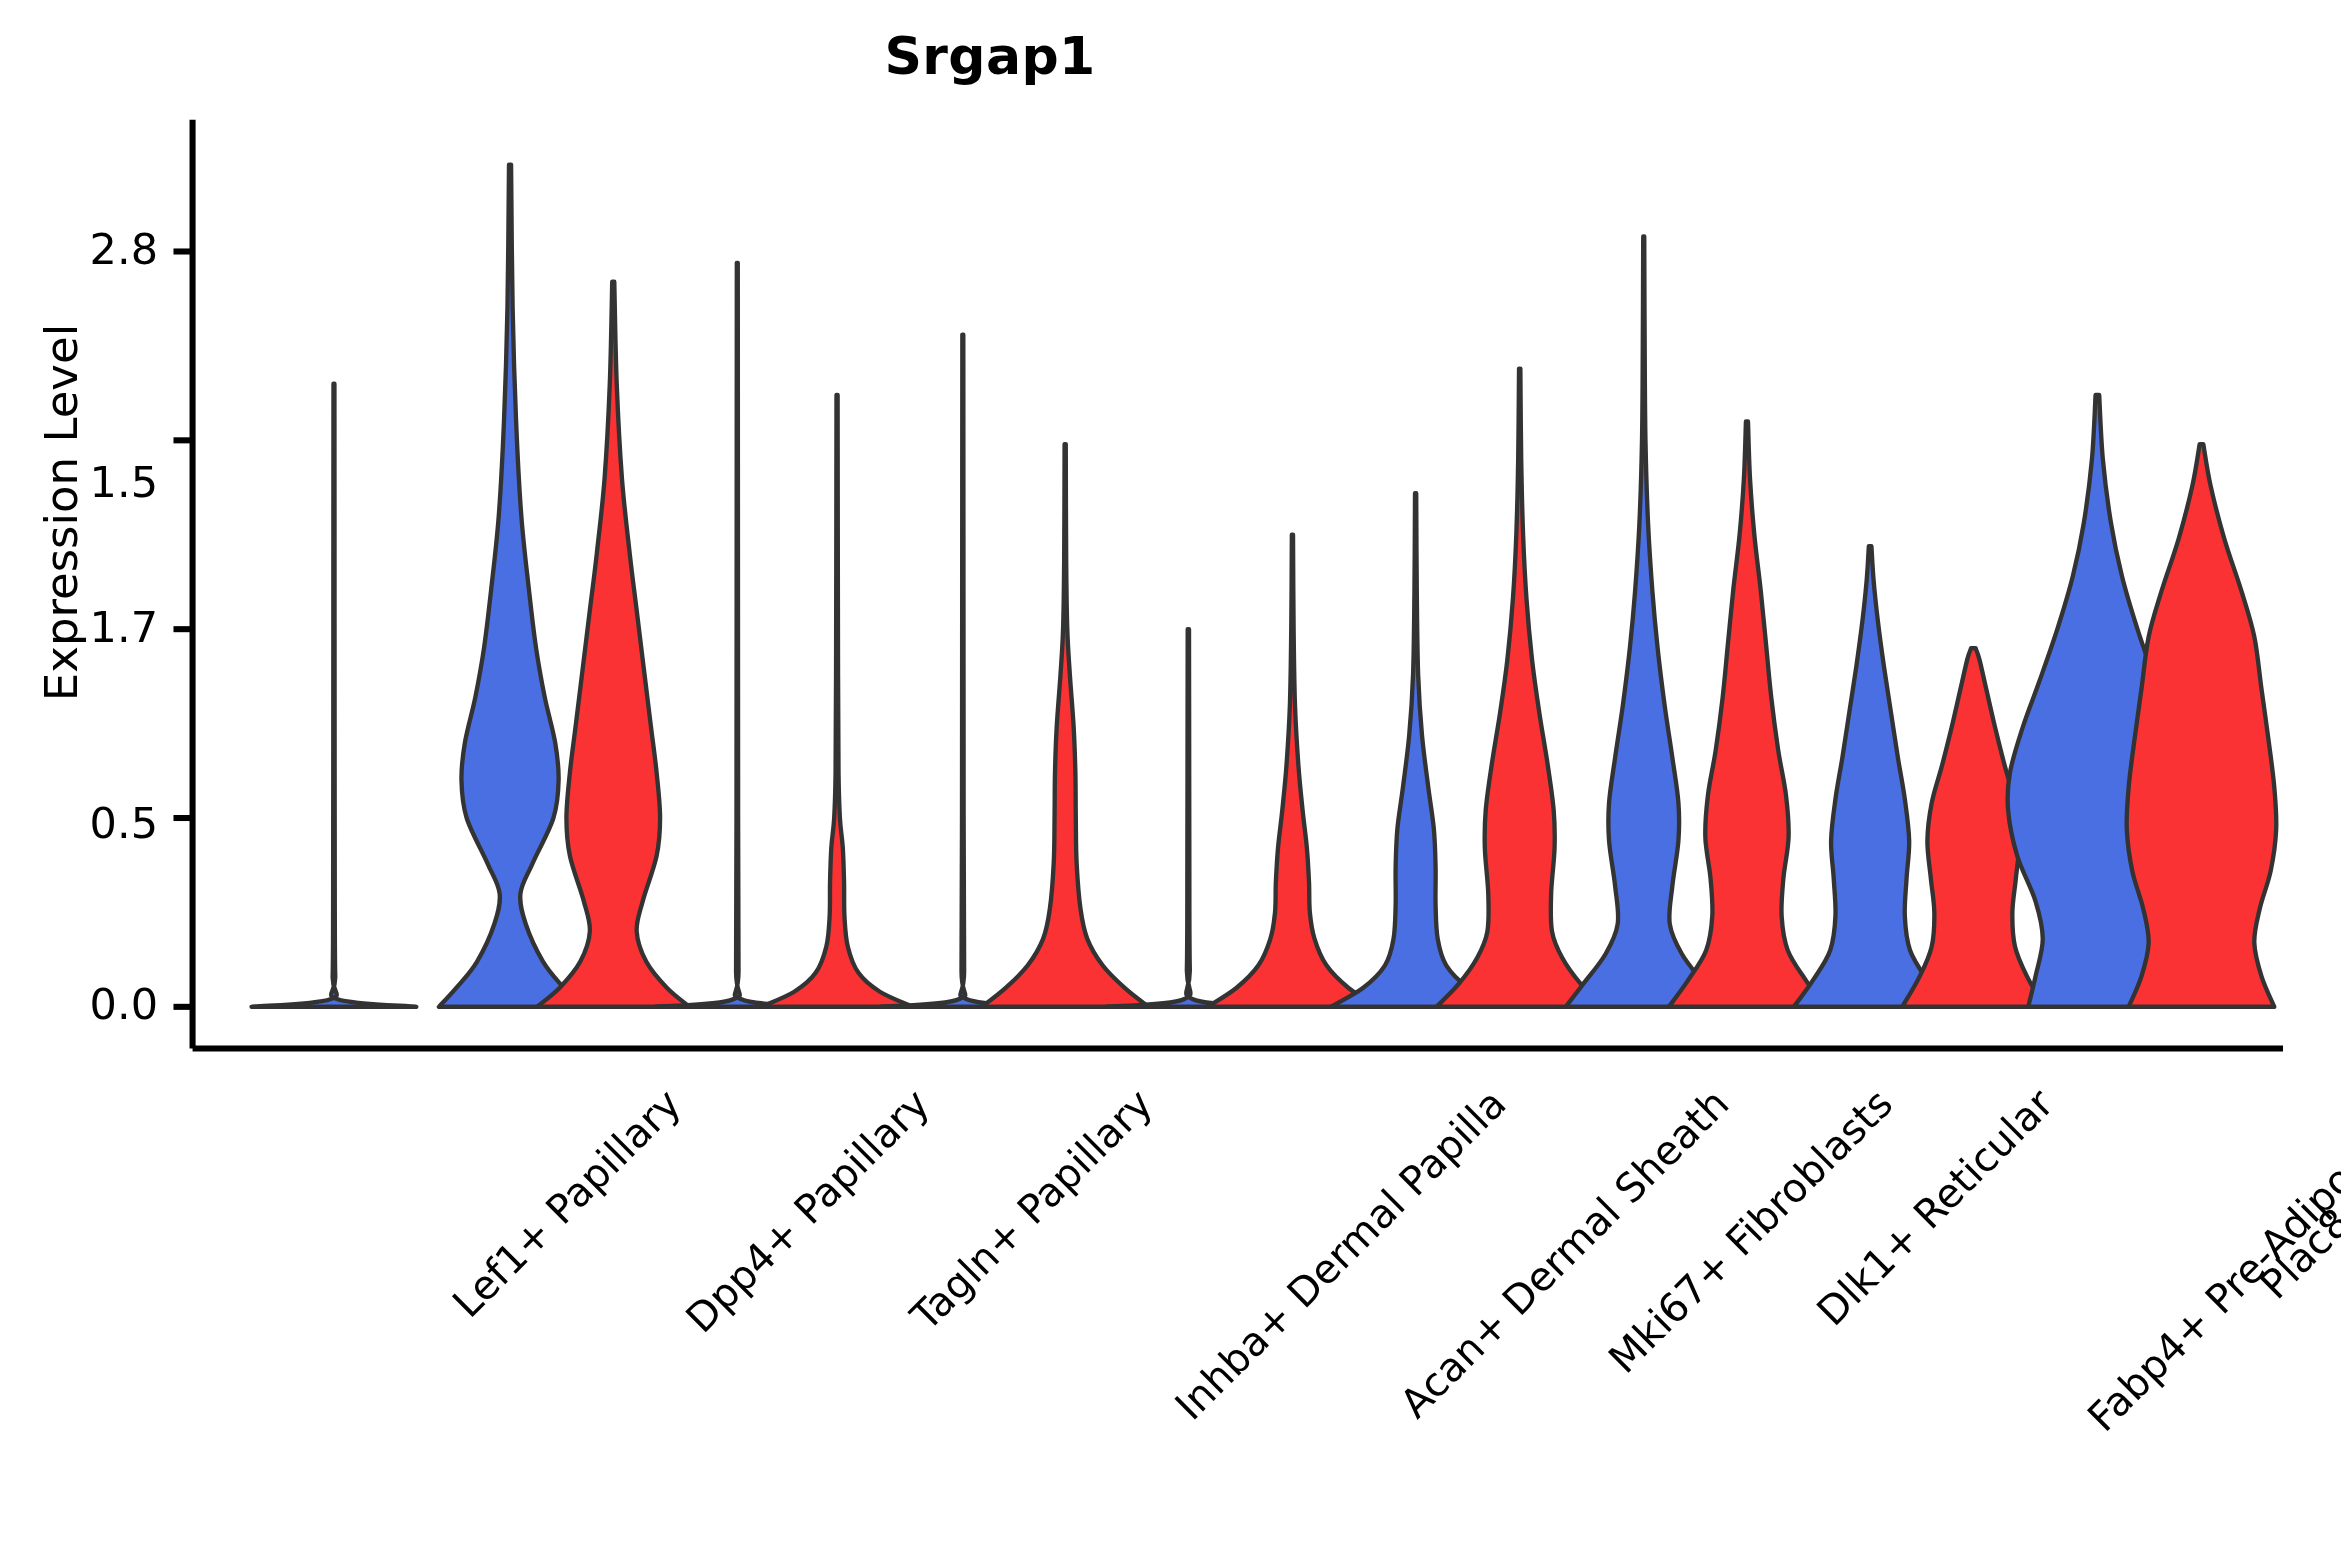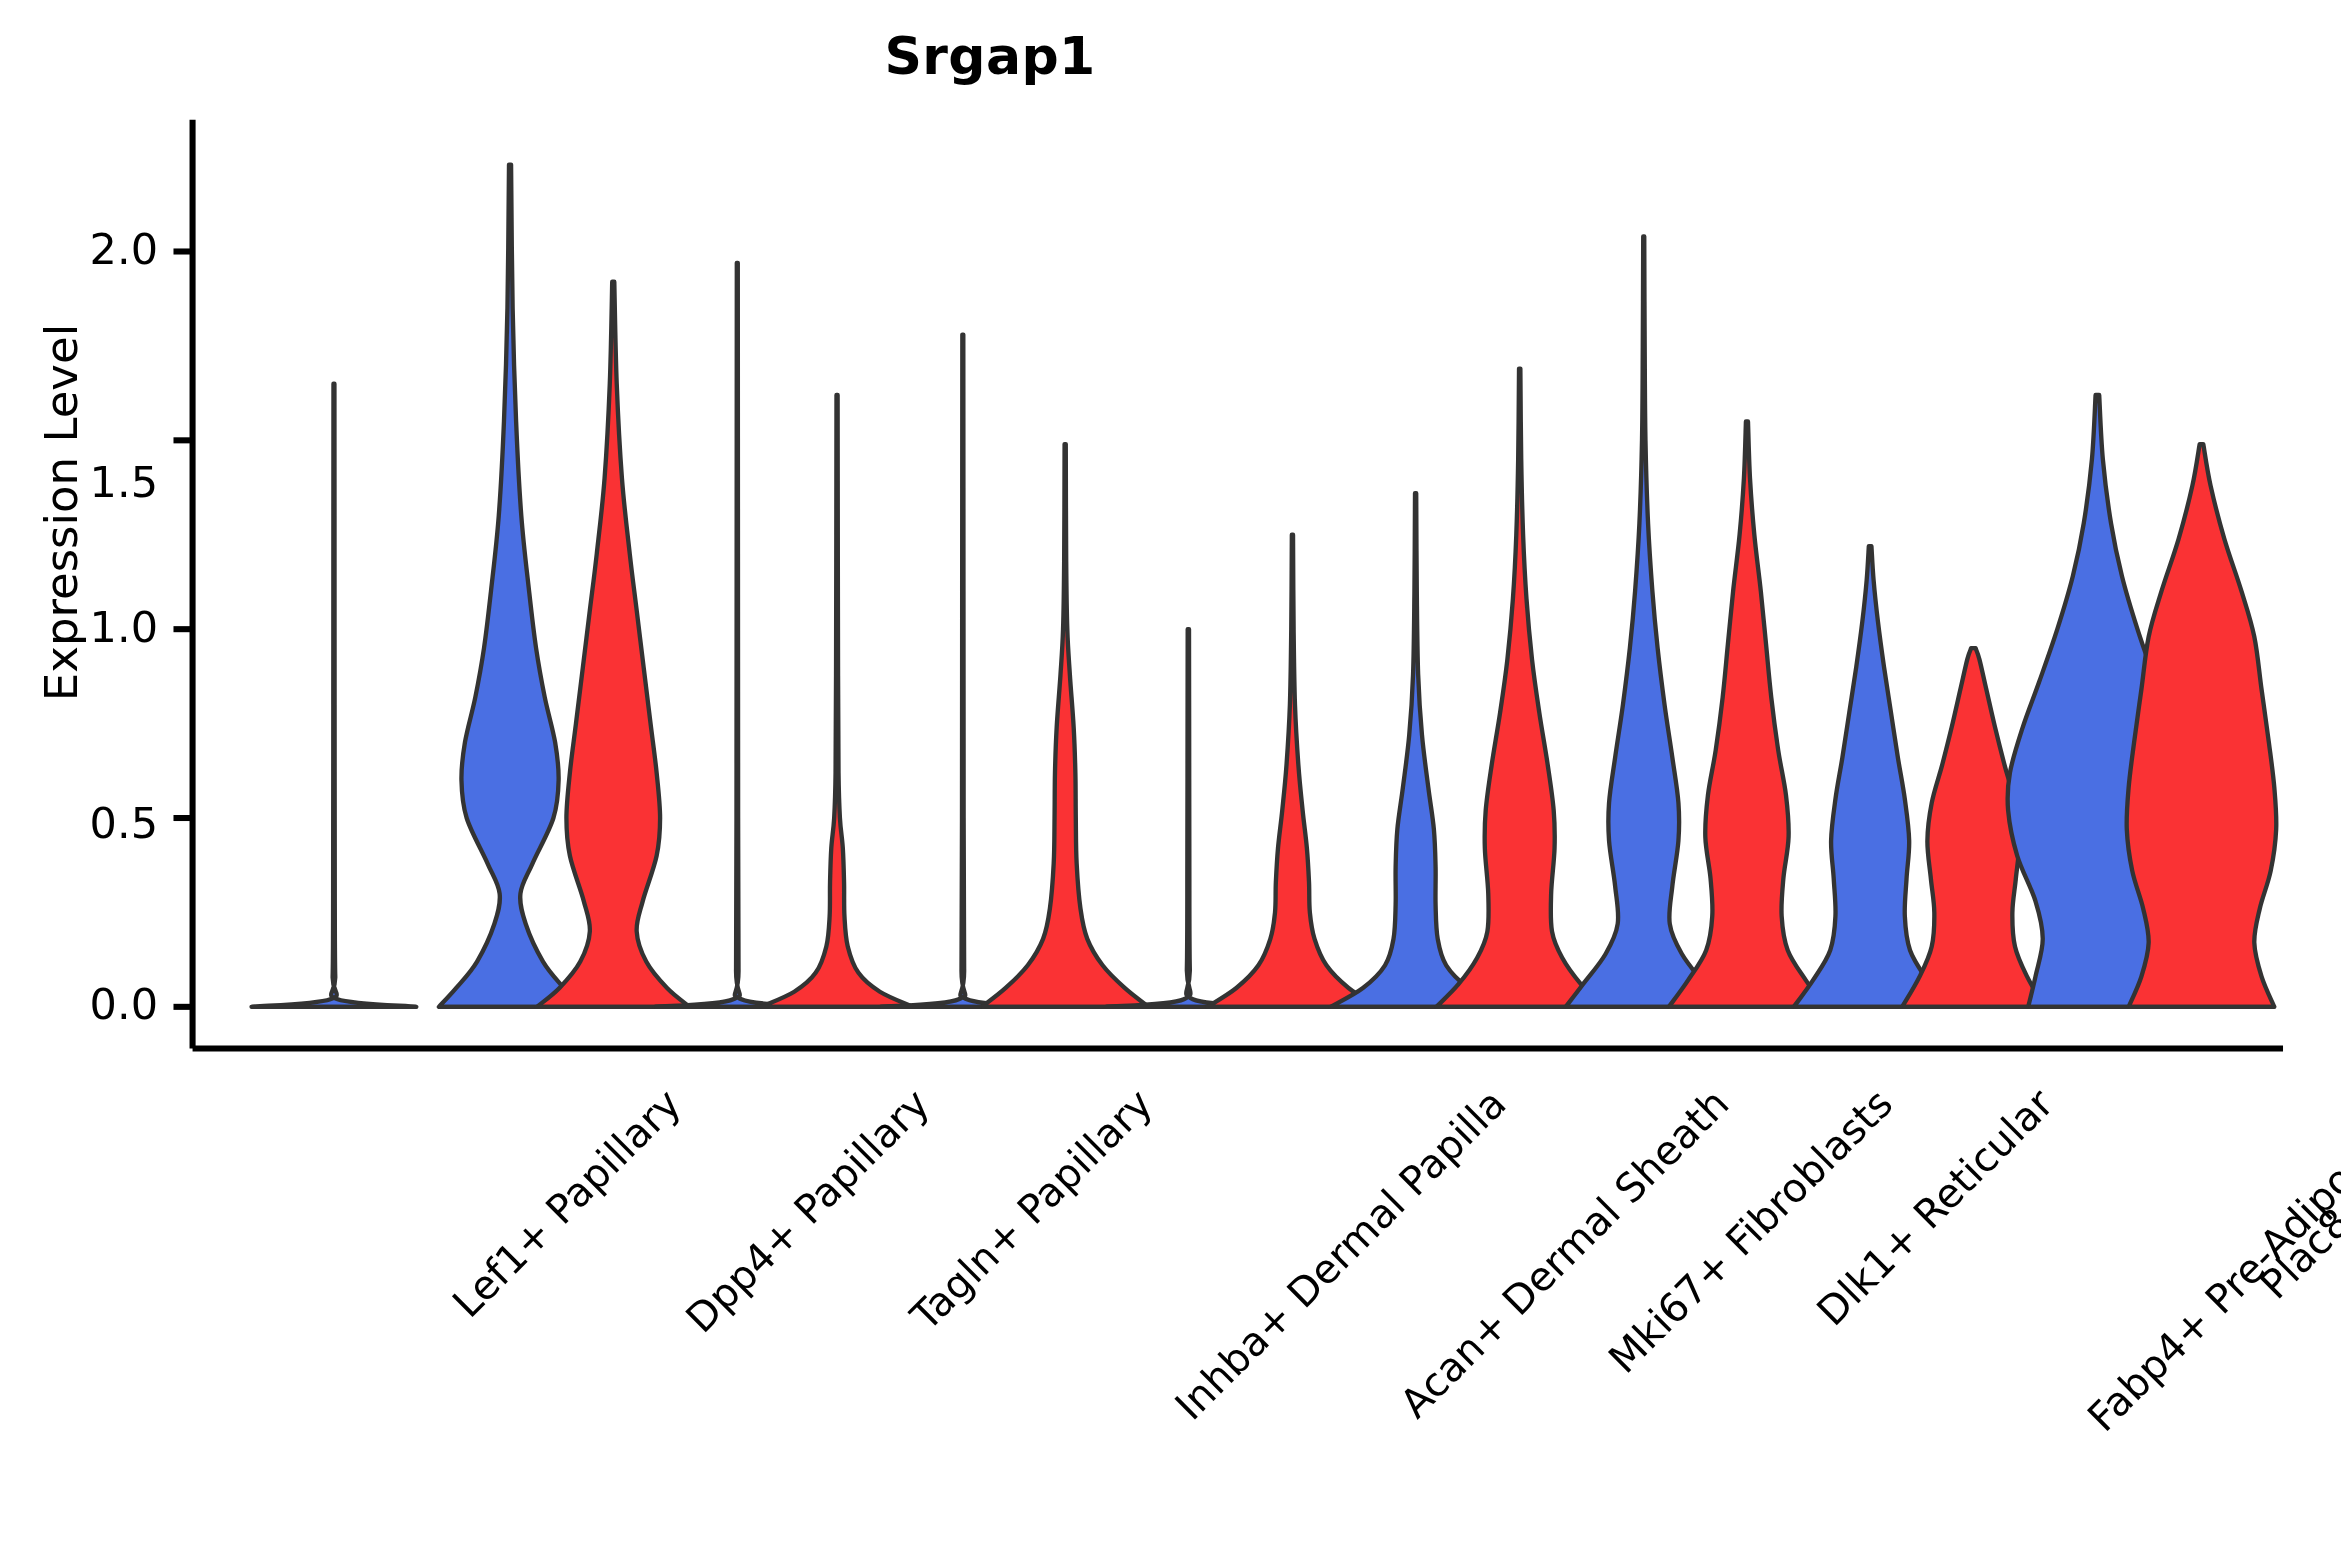--- a/index.html
+++ b/index.html
@@ -32,23 +32,23 @@
 
 <div id="fig">
 
   <div class="chart-title">Srgap1</div>
 
   <div class="ylabel">Expression Level</div>
 
   <div id="ytick-layer">
       <div class="ytick" style="left: 28px; top: 979px;">0.0</div>
       <div class="ytick" style="left: 28px; top: 790px; margin-top: 8px;">0.5</div>
-      <div class="ytick" style="left: 28px; top: 602px;">1.0</div>
+      <div class="ytick" style="left: 28px; top: 602px;">1.7</div>
       <div class="ytick" style="left: 28px; top: 413px; margin-top: 44px;">1.5</div>
-      <div class="ytick" style="left: 28px; top: 224px;">2.0</div>
+      <div class="ytick" style="left: 28px; top: 224px;">2.8</div>
     </div>
   <div id="xtick-layer">
       <div class="xtick" style="left: 355px; top: 1080px;">Lef1+ Papillary</div>
       <div class="xtick" style="left: 582px; top: 1080px;">Dpp4+ Papillary</div>
       <div class="xtick" style="left: 808px; top: 1080px;">Tagln+ Papillary</div>
       <div class="xtick" style="left: 1035px; top: 1080px;">Inhba+ Dermal Papilla</div>
       <div class="xtick" style="left: 1261px; top: 1080px;">Acan+ Dermal Sheath</div>
       <div class="xtick" style="left: 1488px; top: 1080px;">Mki67+ Fibroblasts</div>
       <div class="xtick" style="left: 1716px; top: 1080px;">Dlk1+ Reticular</div>
       <div class="xtick" style="left: 1943px; top: 1080px;">Fabp4+ Pre-Adipocytes</div>

